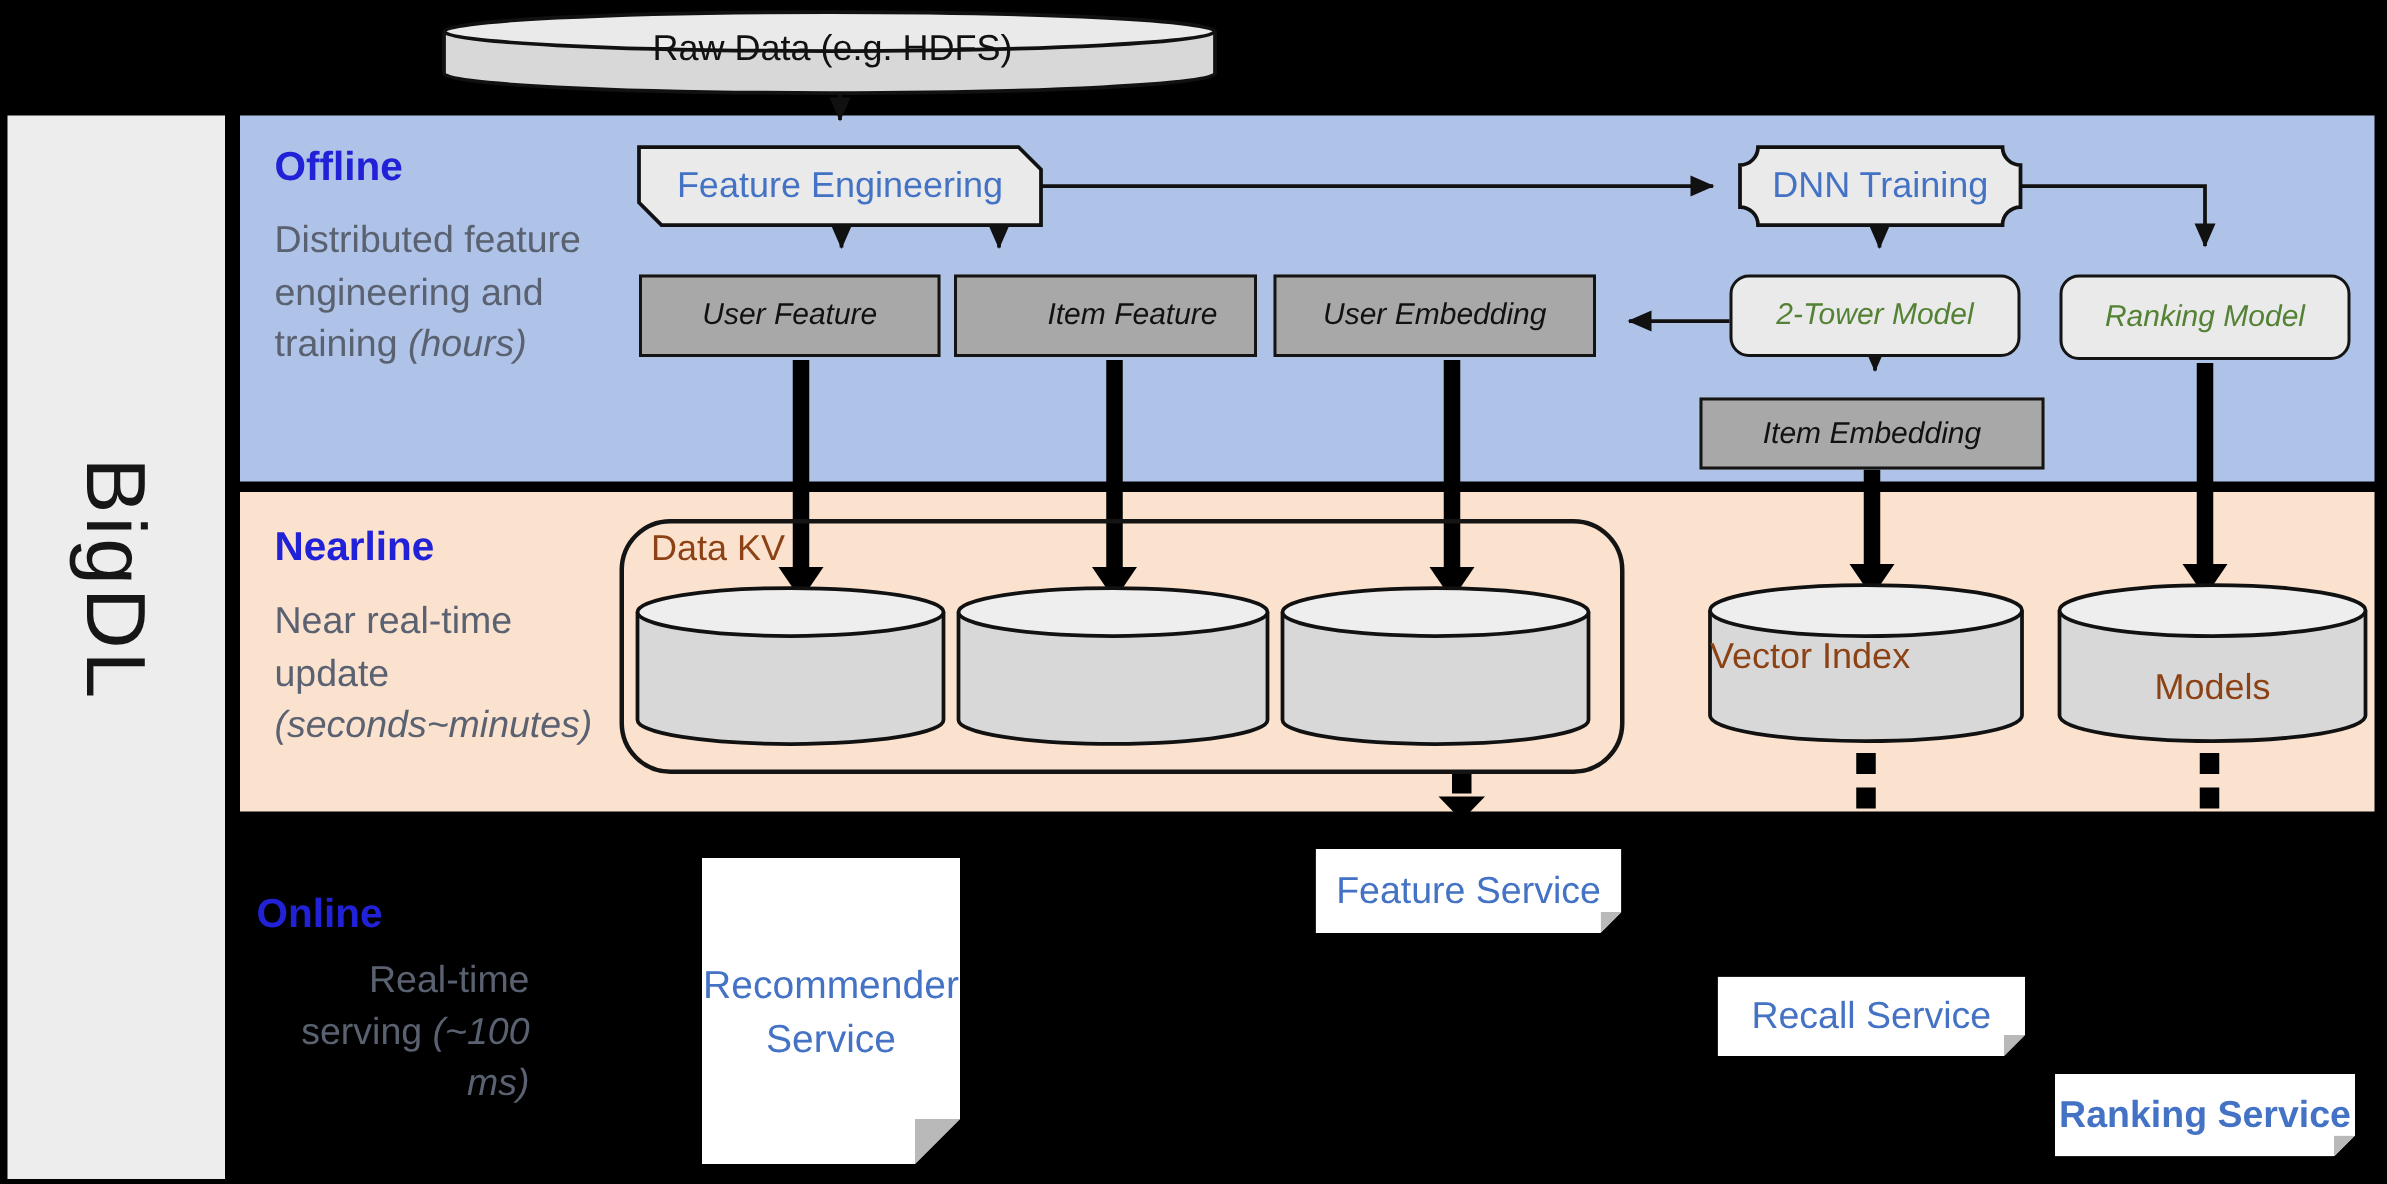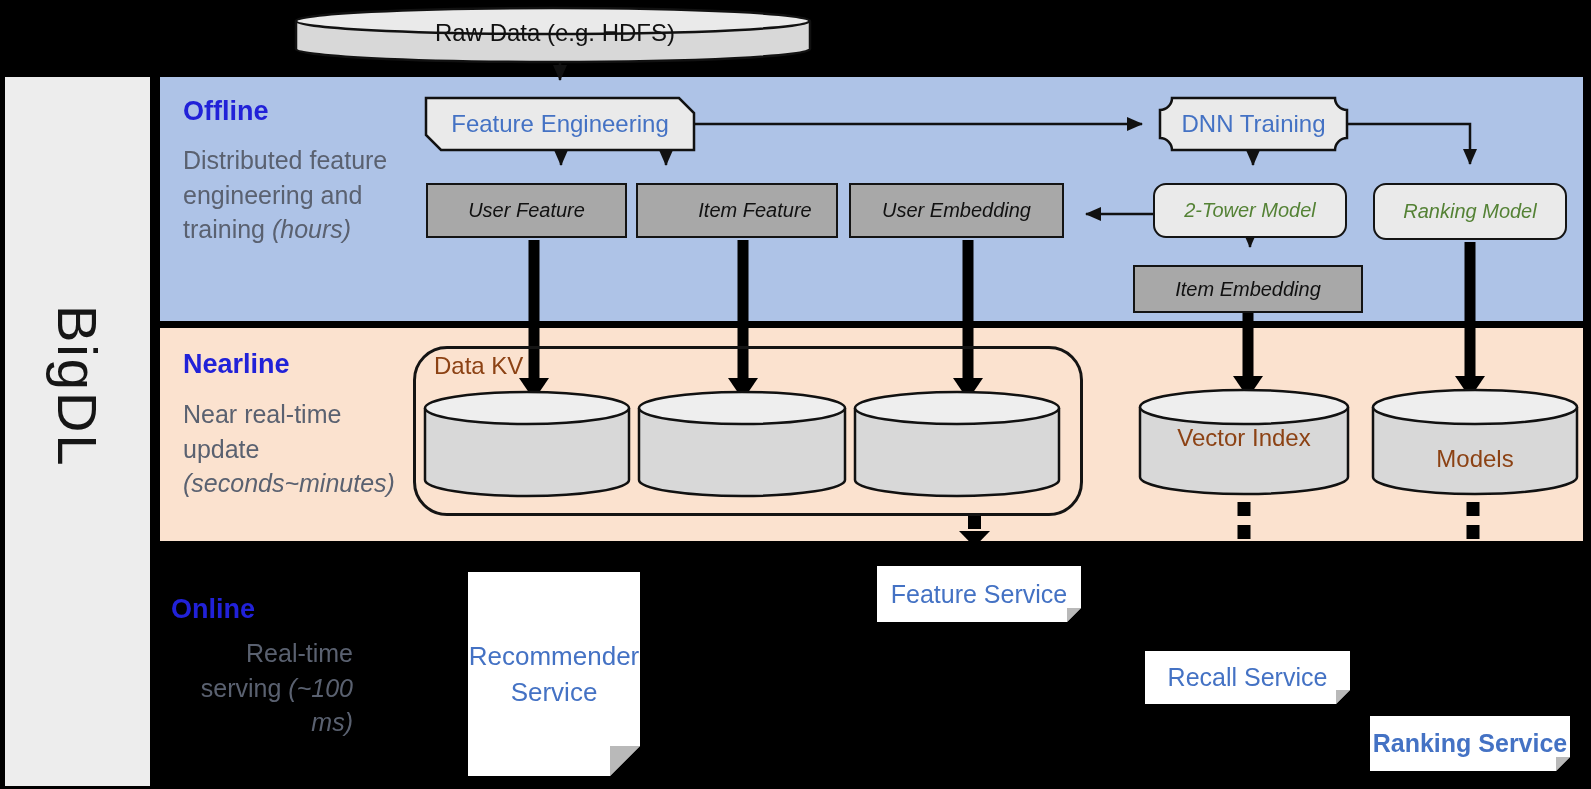--- a/index.html
+++ b/index.html
@@ -37,21 +37,21 @@
   #n-item-embedding{left:1133px;top:265px;width:230px;height:48px;}
   #n-two-tower{left:1153px;top:183px;width:194px;height:55px;}
   #n-ranking-model{left:1373px;top:183px;width:194px;height:57px;}
   #l-fe{left:426px;top:98px;width:268px;height:52px;}
   #l-dnn{left:1160px;top:98px;width:187px;height:52px;}
   #l-raw{left:300px;top:14px;width:510px;height:38px;color:#111;}
   #redis-box{position:absolute;left:413px;top:346px;width:670px;height:170px;
     border:3.5px solid #141414;border-radius:34px;box-sizing:border-box;}
   .brown-label{position:absolute;font-size:24px;color:#8c4214;}
   #l-redis{left:434px;top:352px;}
-  #l-vector{left:1140px;top:424px;width:208px;text-align:center;}
+  #l-vector{left:1140px;top:424px;width:208px;text-align:left;}
   #l-models{left:1373px;top:424px;width:204px;text-align:center;margin-top:21px;}
   
   .doc{position:absolute;background:#fff;display:flex;align-items:center;justify-content:center;
     color:#4472c4;text-align:center;
     clip-path:polygon(0 0,100% 0,100% calc(100% - var(--f)),calc(100% - var(--f)) 100%,0 100%);}
   .doc::after{content:"";position:absolute;right:0;bottom:0;width:var(--f);height:var(--f);
     background:#b9b9b9;clip-path:polygon(0 0,100% 0,0 100%);}
   #svc-recommender{left:468px;top:572px;width:172px;height:204px;--f:30px;font-size:26px;line-height:1.4;}
   #svc-feature{left:877px;top:566px;width:204px;height:56px;--f:14px;font-size:25px;}
   #svc-recall{left:1145px;top:651px;width:205px;height:53px;--f:14px;font-size:25px;}

